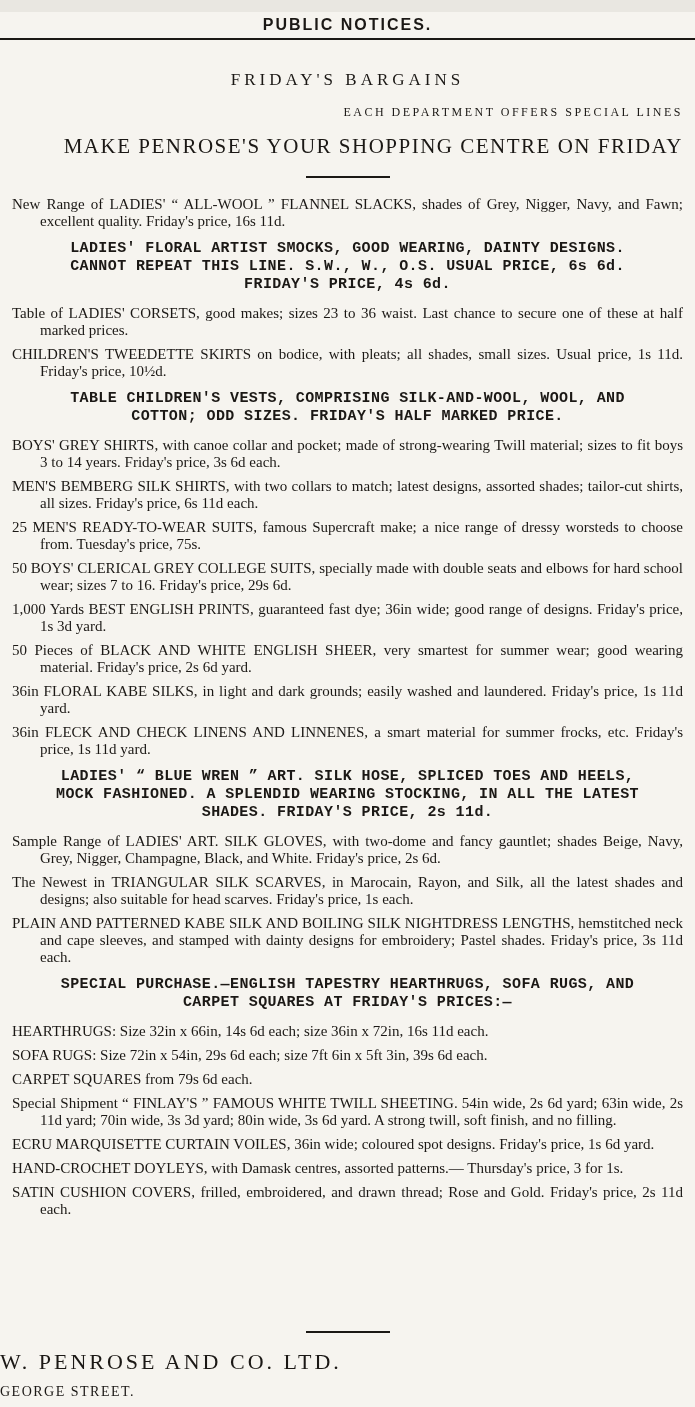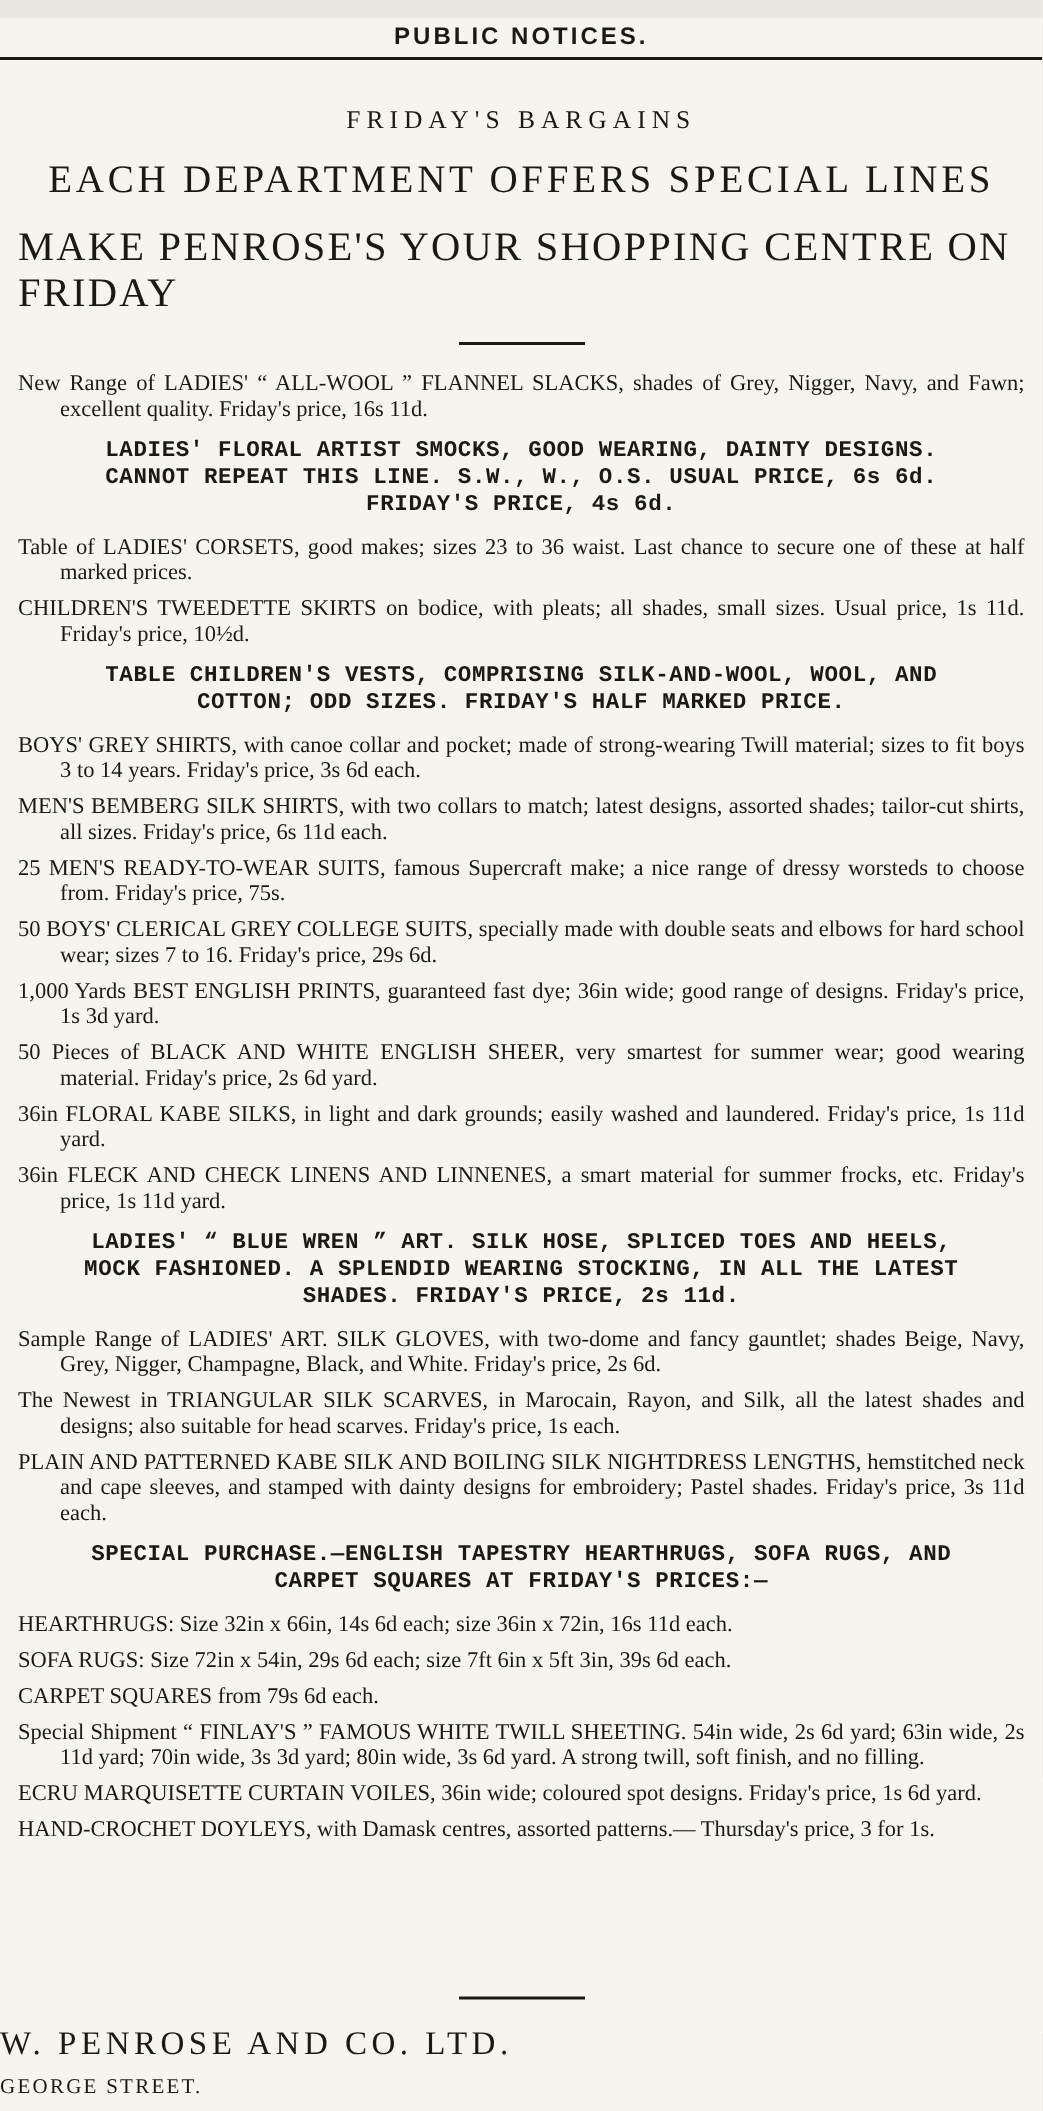--- a/index.html
+++ b/index.html
@@ -31,28 +31,28 @@
     border-top: 2px solid #1b1815;
     margin: 1px -12px 0 -12px;
   }
   .headline-1 {
     text-align: center;
     font-size: 17px;
     letter-spacing: 4px;
     margin-top: 30px;
   }
   .headline-2 {
-    text-align: center;
-    font-size: 26px;
+    text-align: right;
+    font-size: 12px;
     letter-spacing: 2.5px;
     margin-top: 15px;
   }
   .headline-3 {
-    text-align: left;
-    font-size: 27px;
+    text-align: right;
+    font-size: 21px;
     letter-spacing: 1.5px;
     margin-top: 14px;
   }
   .rule-short {
     width: 84px;
     border-top: 2px solid #1b1815;
     margin: 17px auto 0 auto;
   }
   .body-copy {
     margin-top: 18px;
@@ -115,37 +115,38 @@
   <div class="rule-short"></div>
 
   <div class="body-copy">
     <p class="para">New Range of LADIES' “ ALL-WOOL ” FLANNEL SLACKS, shades of Grey, Nigger, Navy, and Fawn; excellent quality.  Friday's price, 16s 11d.</p>
     <p class="callout">LADIES' FLORAL ARTIST SMOCKS, GOOD WEARING, DAINTY DESIGNS.  CANNOT REPEAT THIS LINE.  S.W., W., O.S.  USUAL PRICE, 6s 6d.  FRIDAY'S PRICE, 4s 6d.</p>
     <p class="para">Table of LADIES' CORSETS, good makes; sizes 23 to 36 waist.  Last chance to secure one of these at half marked prices.</p>
     <p class="para">CHILDREN'S TWEEDETTE SKIRTS on bodice, with pleats; all shades, small sizes. Usual price, 1s 11d.   Friday's price, 10½d.</p>
     <p class="callout">TABLE CHILDREN'S VESTS, COMPRISING SILK-AND-WOOL, WOOL, AND COTTON; ODD SIZES. FRIDAY'S HALF MARKED PRICE.</p>
     <p class="para">BOYS' GREY SHIRTS, with canoe collar and pocket; made of strong-wearing Twill material; sizes to fit boys 3 to 14 years.  Friday's price, 3s 6d each.</p>
     <p class="para">MEN'S BEMBERG SILK SHIRTS, with two collars to match; latest designs, assorted shades; tailor-cut shirts, all sizes.  Friday's price, 6s 11d each.</p>
-    <p class="para">25 MEN'S READY-TO-WEAR SUITS, famous Supercraft make; a nice range of dressy worsteds to choose from.  Friday's price, 75s.</p>
+    <p class="para">25 MEN'S READY-TO-WEAR SUITS, famous Supercraft make; a nice range of dressy worsteds to choose from.  Tuesday's price, 75s.</p>
     <p class="para">50 BOYS' CLERICAL GREY COLLEGE SUITS, specially made with double seats and elbows for hard school wear; sizes 7 to 16.  Friday's price, 29s 6d.</p>
     <p class="para">1,000 Yards BEST ENGLISH PRINTS, guaranteed fast dye; 36in wide; good range of designs.  Friday's price, 1s 3d yard.</p>
     <p class="para">50 Pieces of BLACK AND WHITE ENGLISH SHEER, very smartest for summer wear; good wearing material.  Friday's price, 2s 6d yard.</p>
     <p class="para">36in FLORAL KABE SILKS, in light and dark grounds; easily washed and laundered.  Friday's price, 1s 11d yard.</p>
     <p class="para">36in FLECK AND CHECK LINENS AND LINNENES, a smart material for summer frocks, etc.  Friday's price, 1s 11d yard.</p>
     <p class="callout">LADIES' “ BLUE WREN ” ART. SILK HOSE, SPLICED TOES AND HEELS, MOCK FASHIONED.  A SPLENDID WEARING STOCKING, IN ALL THE LATEST SHADES.  FRIDAY'S PRICE, 2s 11d.</p>
     <p class="para">Sample Range of LADIES' ART. SILK GLOVES, with two-dome and fancy gauntlet; shades Beige, Navy, Grey, Nigger, Champagne, Black, and White.  Friday's price, 2s 6d.</p>
     <p class="para">The Newest in TRIANGULAR SILK SCARVES, in Marocain, Rayon, and Silk, all the latest shades and designs; also suitable for head scarves.  Friday's price, 1s each.</p>
     <p class="para">PLAIN AND PATTERNED KABE SILK AND BOILING SILK NIGHTDRESS LENGTHS, hemstitched neck and cape sleeves, and stamped with dainty designs for embroidery; Pastel shades.  Friday's price, 3s 11d each.</p>
     <p class="callout">SPECIAL PURCHASE.—ENGLISH TAPESTRY HEARTHRUGS, SOFA RUGS, AND CARPET SQUARES AT FRIDAY'S PRICES:—</p>
     <p class="para">HEARTHRUGS: Size 32in x 66in, 14s 6d each; size 36in x 72in, 16s 11d each.</p>
     <p class="para">SOFA RUGS: Size 72in x 54in, 29s 6d each; size 7ft 6in x 5ft 3in, 39s 6d each.</p>
     <p class="para">CARPET SQUARES from 79s 6d each.</p>
     <p class="para">Special Shipment “ FINLAY'S ” FAMOUS WHITE TWILL SHEETING.  54in wide, 2s 6d yard; 63in wide, 2s 11d yard; 70in wide, 3s 3d yard; 80in wide, 3s 6d yard. A strong twill, soft finish, and no filling.</p>
     <p class="para">ECRU MARQUISETTE CURTAIN VOILES, 36in wide; coloured spot designs.  Friday's price, 1s 6d yard.</p>
     <p class="para">HAND-CROCHET DOYLEYS, with Damask centres, assorted patterns.— Thursday's price, 3 for 1s.</p>
+    <p class="para">SATIN CUSHION COVERS, frilled, embroidered, and drawn thread; Rose and Gold. Friday's price, 2s 11d each.</p>
   </div>
 
   <div class="footer">
     <div class="rule-short"></div>
     <div class="company">W. PENROSE AND CO. LTD.</div>
     <div class="street">GEORGE STREET.</div>
     <div class="bottom-bar"></div>
   </div>
 
 </div>

